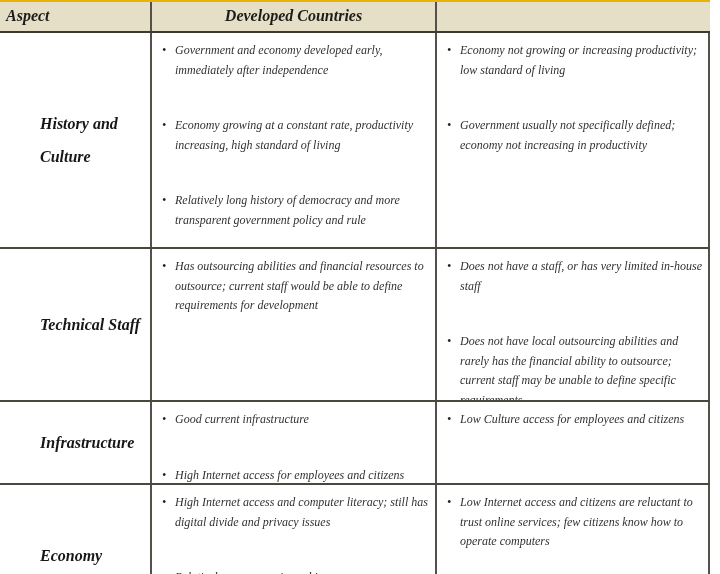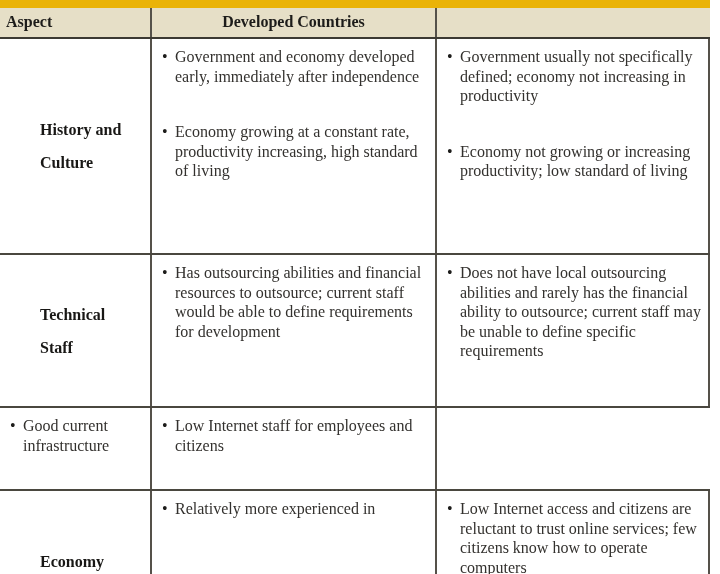--- a/index.html
+++ b/index.html
@@ -3,23 +3,24 @@
 <meta charset="utf-8">
 <style>
   html,body{margin:0;padding:0;}
   body{
     width:720px;height:574px;overflow:hidden;background:#ffffff;
     font-family:"Liberation Serif","DejaVu Serif",serif;
     -webkit-font-smoothing:antialiased;
   }
   .table{
     width:710px;height:479px;
-    border-top:8px solid #eab308;
+    border-top:2px solid #eab308;
     box-sizing:border-box;
     color:#2e2d2b;
+    font-style:italic;
   }
   .trow{
     display:grid;
     grid-template-columns:152px 285px 273px;
     box-sizing:border-box;
     border-bottom:2px solid #4a473f;
   }
   .thead{
     height:31px;
     background:#e6dfc7;
@@ -50,21 +51,21 @@
     font-weight:bold;
     font-size:16px;
     color:#181715;
     margin-left:40px;
   }
   .td.aspect span{display:block;max-width:100px;line-height:33px;}
   .row-citizens .td.aspect{align-items:center;}
   ul.bullets{
     margin:0;padding:8px 4px 0 10px;
     list-style:none;
-    font-size:16px;
+    font-size:12px;
     line-height:19.5px;
     color:#33312e;
   }
   ul.bullets li{
     position:relative;
     padding-left:13px;
   }
   ul.bullets li::before{
     content:"\2022";
     position:absolute;left:0;top:0;
@@ -83,65 +84,72 @@
   </div>
 
   <div class="trow row-history">
     <div class="td aspect">
       <span>History and Culture</span>
     </div>
     <div class="td">
       <ul class="bullets">
         <li>Government and economy developed early, immediately after independence</li>
         <li>Economy growing at a constant rate, productivity increasing, high standard of living</li>
+        <li>Relatively long history of democracy and more transparent government policy and rule</li>
       </ul>
     </div>
     <div class="td">
       <ul class="bullets">
+        <li>Economy not growing or increasing productivity; low standard of living</li>
         <li>Government usually not specifically defined; economy not increasing in productivity</li>
-        <li>Economy not growing or increasing productivity; low standard of living</li>
       </ul>
     </div>
   </div>
 
   <div class="trow row-staff">
     <div class="td aspect">
       <span>Technical Staff</span>
     </div>
     <div class="td">
       <ul class="bullets">
         <li>Has outsourcing abilities and financial resources to outsource; current staff would be able to define requirements for development</li>
       </ul>
     </div>
     <div class="td">
       <ul class="bullets">
+        <li>Does not have a staff, or has very limited in-house staff</li>
         <li>Does not have local outsourcing abilities and rarely has the financial ability to outsource; current staff may be unable to define specific requirements</li>
       </ul>
     </div>
   </div>
 
   <div class="trow row-infra">
+    <div class="td aspect">
+      <span>Infrastructure</span>
+    </div>
     <div class="td">
       <ul class="bullets">
         <li>Good current infrastructure</li>
+        <li>High Internet access for employees and citizens</li>
       </ul>
     </div>
     <div class="td">
       <ul class="bullets">
-        <li>Low Internet staff for employees and citizens</li>
+        <li>Low Culture access for employees and citizens</li>
       </ul>
     </div>
   </div>
 
   <div class="trow row-citizens">
     <div class="td aspect">
       <span>Economy</span>
     </div>
     <div class="td">
       <ul class="bullets">
+        <li>High Internet access and computer literacy; still has digital divide and privacy issues</li>
         <li>Relatively more experienced in</li>
       </ul>
     </div>
     <div class="td">
       <ul class="bullets">
         <li>Low Internet access and citizens are reluctant to trust online services; few citizens know how to operate computers</li>
       </ul>
     </div>
   </div>
 

